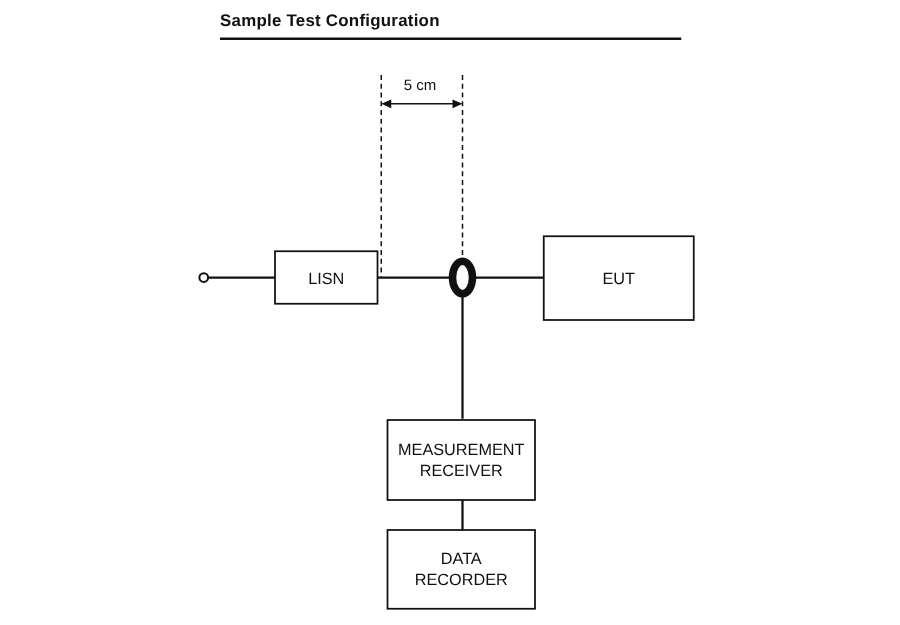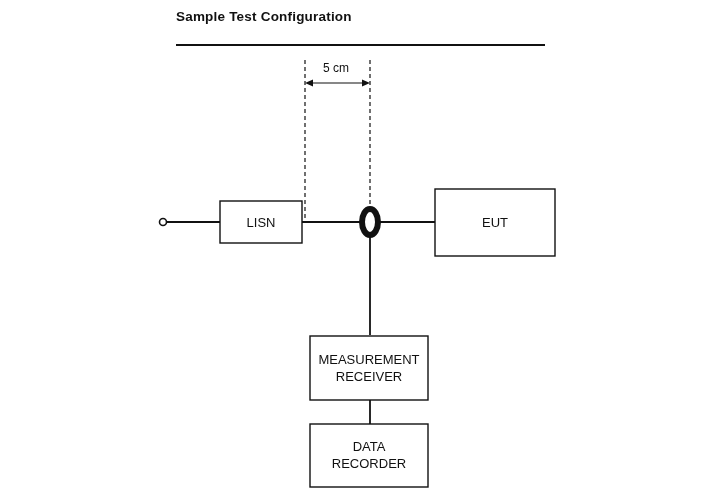--- a/index.html
+++ b/index.html
@@ -16,21 +16,21 @@
     overflow: hidden;
   }
   .title {
     position: absolute;
     left: 176px;
     top: 9px;
     width: 369px;
     font-size: 13.5px;
     font-weight: bold;
     color: #111111;
-    padding-bottom: 20px;
+    padding-bottom: 6px;
     border-bottom: 2px solid #111111;
     letter-spacing: 0.2px;
   }
   svg.diagram {
     position: absolute;
     left: 0;
     top: 0;
   }
   .wire {
     stroke: #111111;

